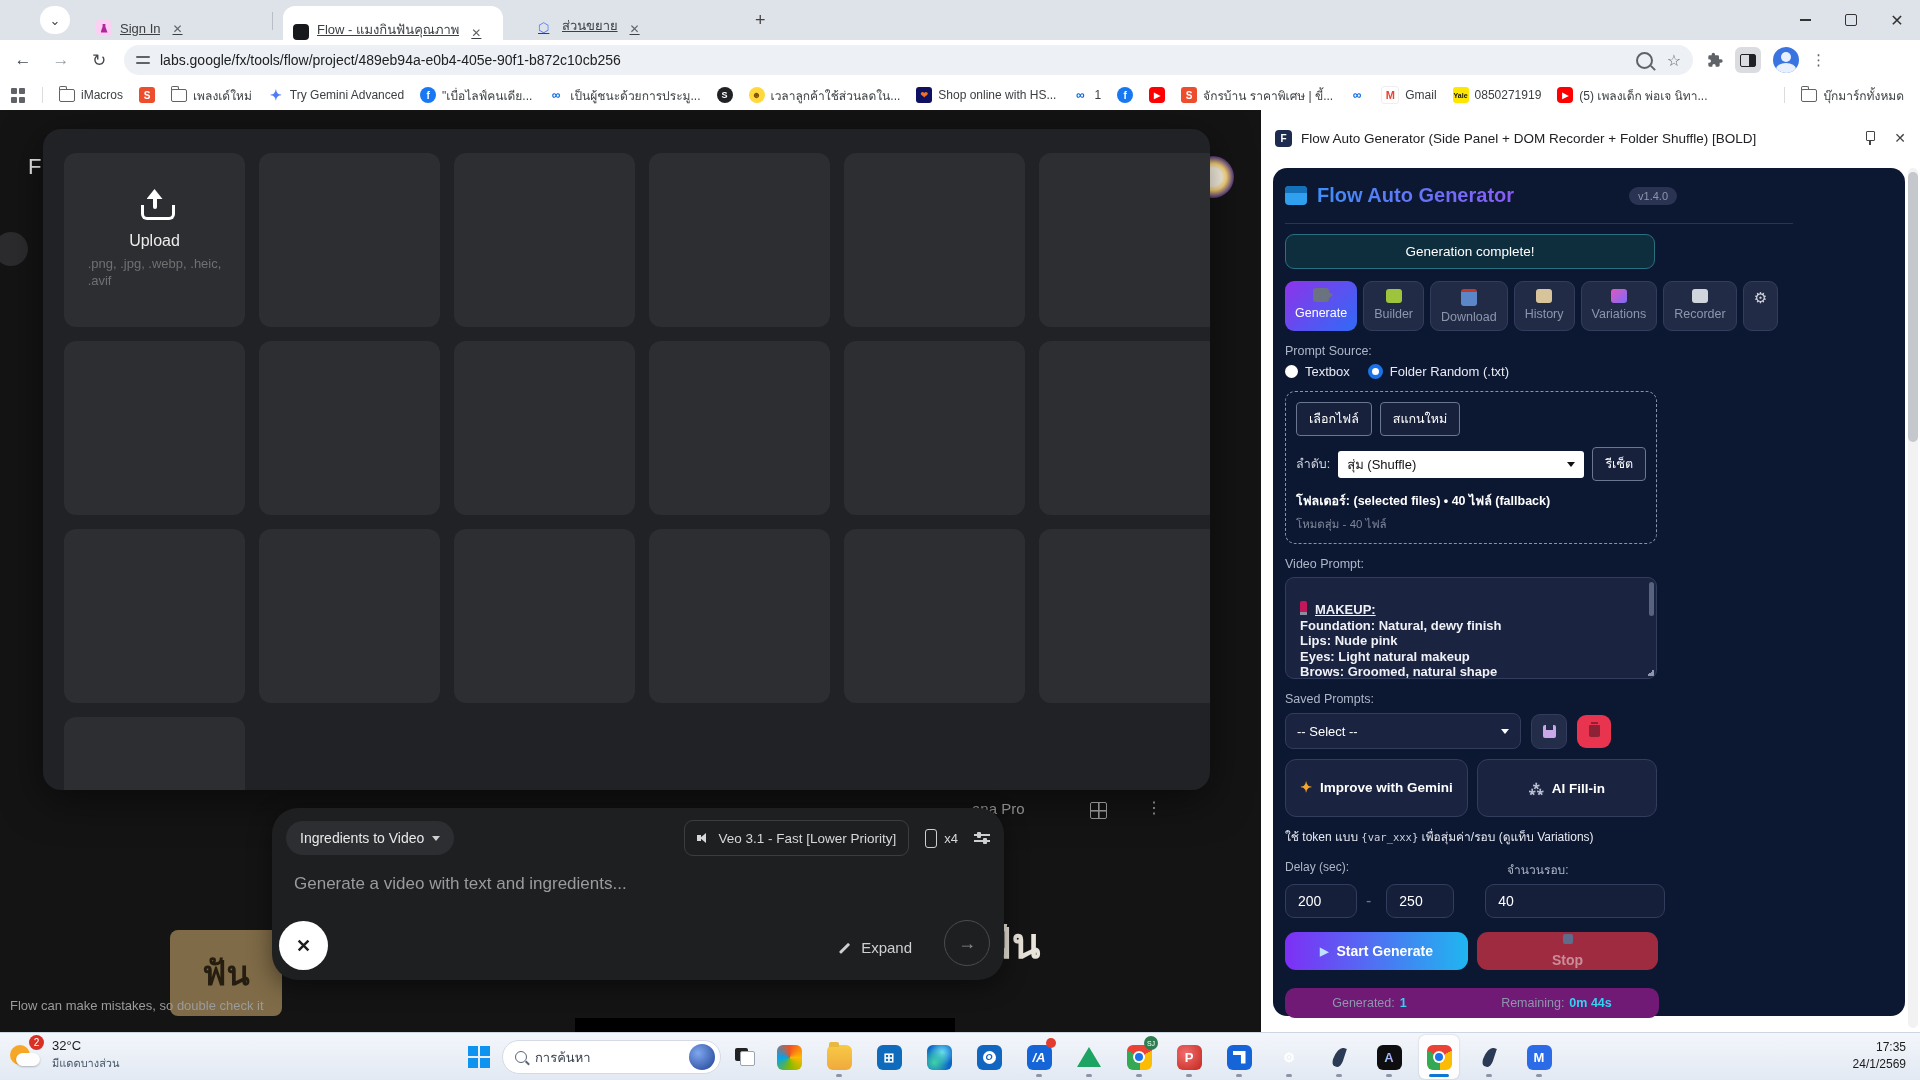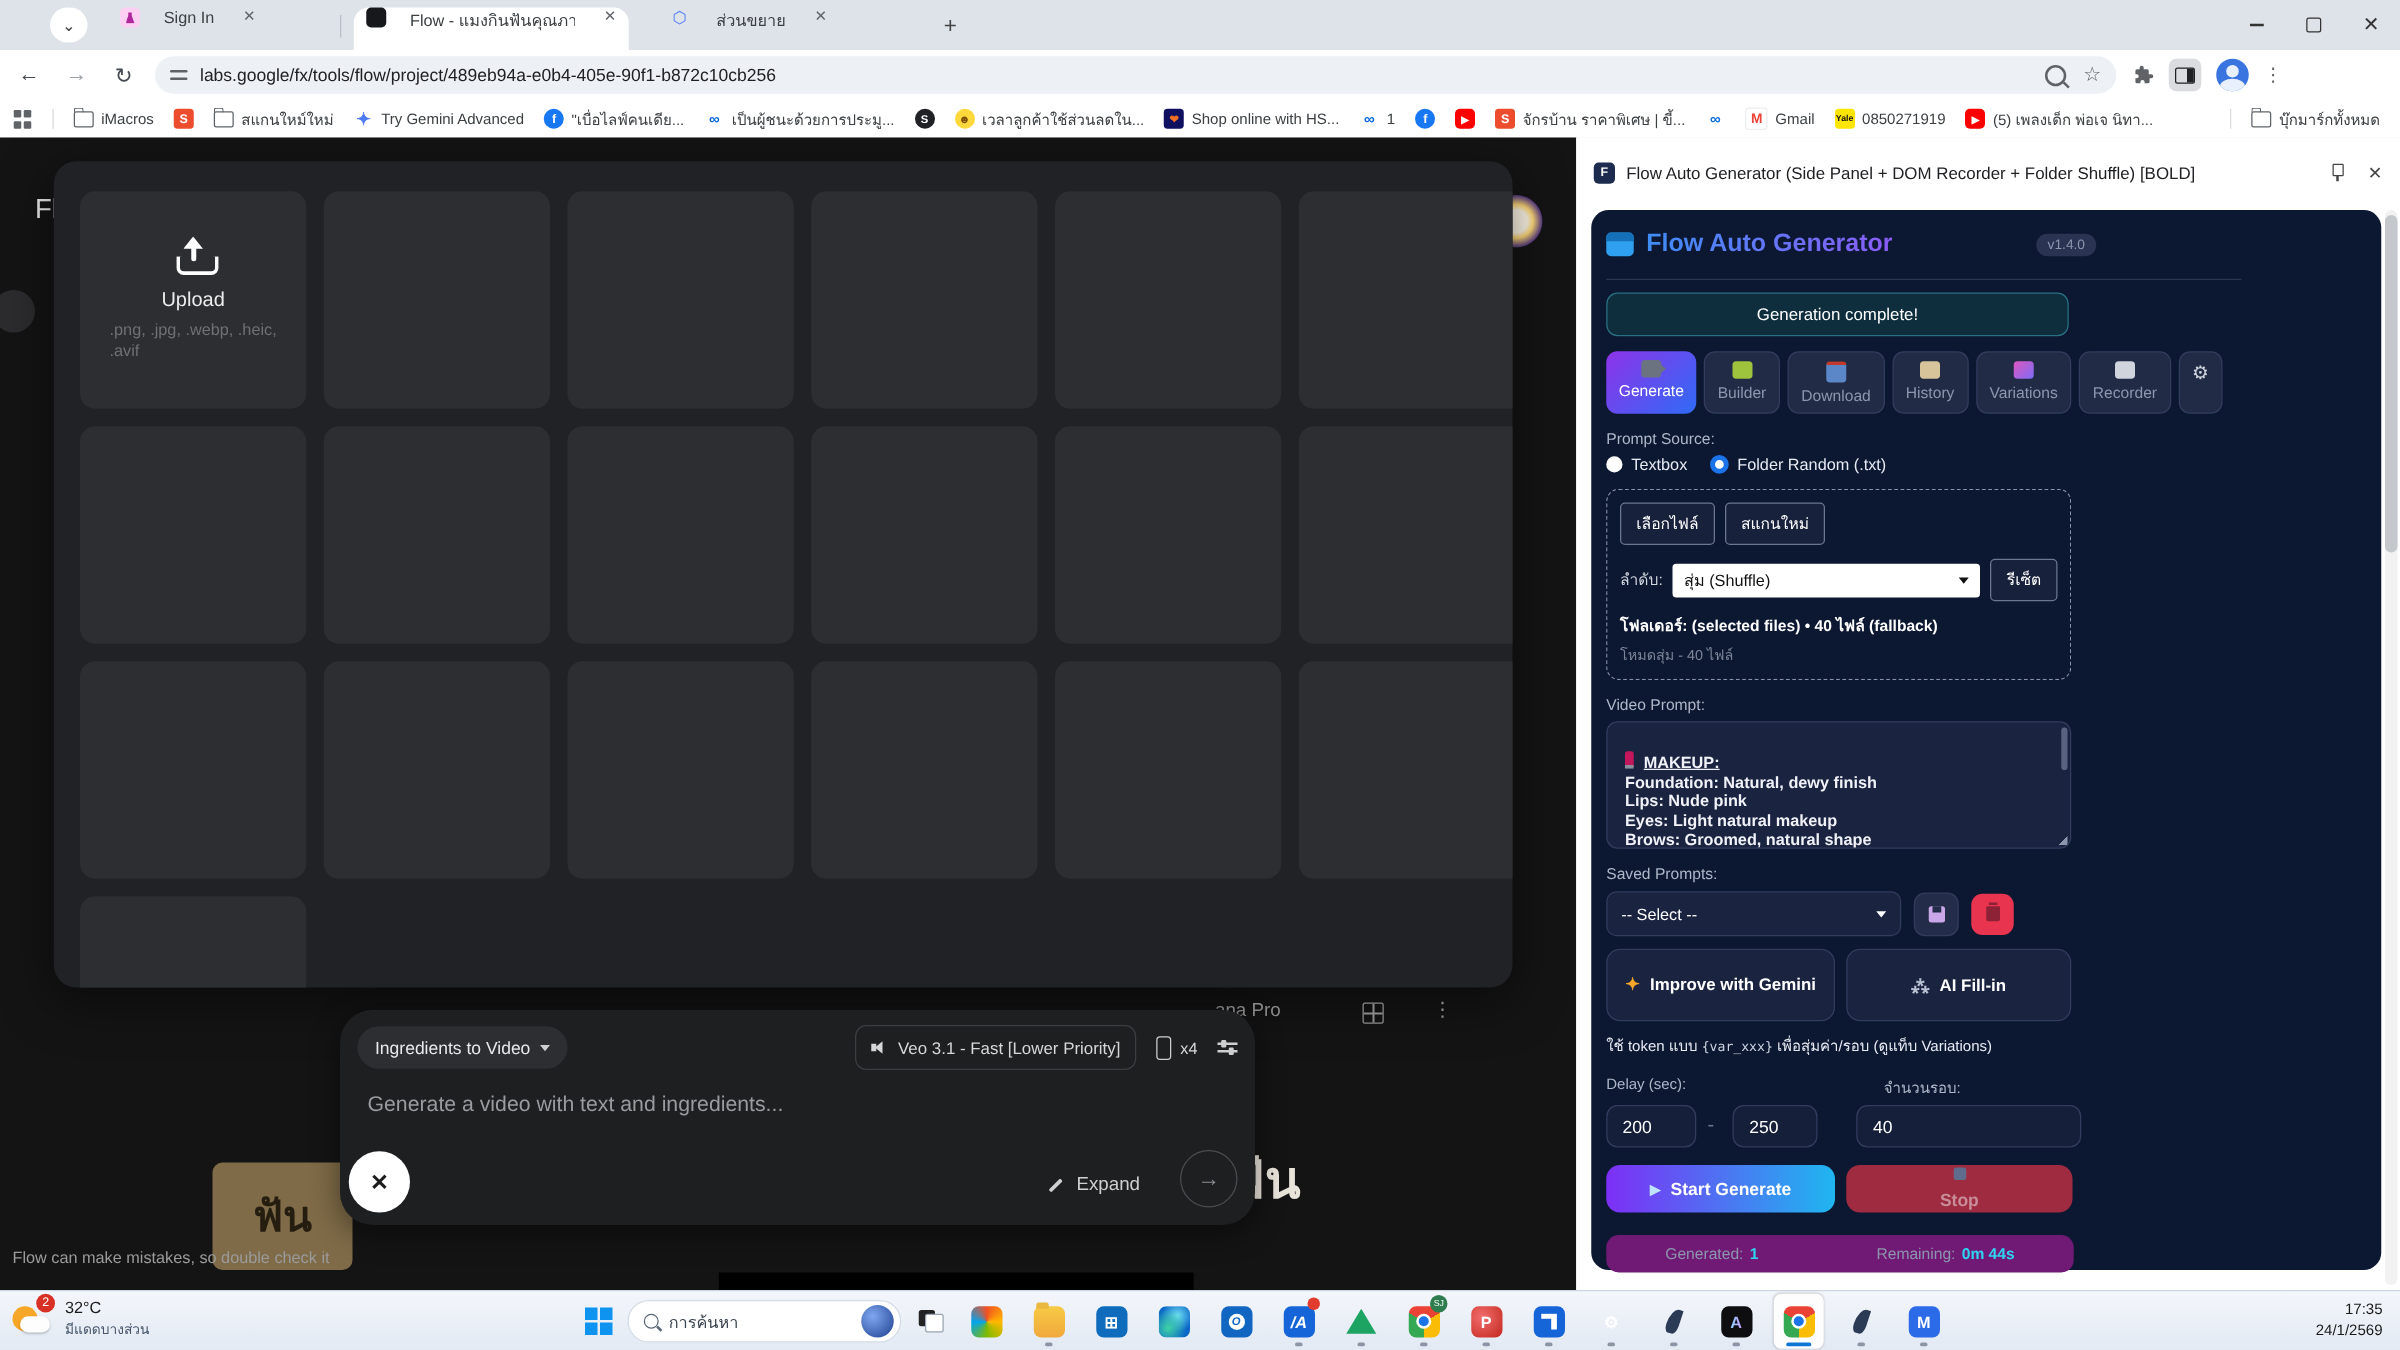--- a/index.html
+++ b/index.html
@@ -3,22 +3,22 @@
 <meta charset="utf-8">
 <style>
   html,body{margin:0;padding:0;background:#000;}
   .screen{position:relative;width:1920px;height:1080px;overflow:hidden;
     font-family:"Liberation Sans",sans-serif;background:#fff;}
 
   
   .tabstrip{position:absolute;left:0;top:0;width:1920px;height:40px;background:#dee2e9;}
   .tab-chevron{position:absolute;left:40px;top:6px;width:30px;height:28px;border-radius:14px;
     background:#fff;color:#444;font-size:13px;display:flex;align-items:center;justify-content:center;}
-  .tab{position:absolute;top:6px;height:30px;display:flex;align-items:flex-start;gap:19px;
-    padding:0 10px;font-size:13px;color:#3c4043;}
+  .tab{position:absolute;top:6px;height:30px;display:flex;align-items:flex-end;gap:8px;
+    padding:0 10px;font-size:13px;color:#3c4043;text-decoration:underline;}
   .tab .fav{width:16px;height:16px;border-radius:4px;flex:none;}
   .tab .ttl{max-width:150px;white-space:nowrap;overflow:hidden;}
   .tab .x{color:#5f6368;font-size:12px;margin-left:4px;}
   .tab.active{background:#fff;border-radius:12px 12px 0 0;height:34px;top:6px;}
   .fav-flask{background:#fbd0f2;display:flex;align-items:center;justify-content:center;}
   .fav-flask i{display:block;width:7px;height:9px;background:#b0279c;clip-path:polygon(30% 0,70% 0,70% 35%,100% 100%,0 100%,30% 35%);}
   .fav-flow{background:#17181b;}
   .newtab{position:absolute;left:755px;top:10px;color:#444;font-size:18px;}
   .winbtns{position:absolute;right:0;top:0;height:40px;display:flex;}
   .winbtn{width:46px;height:40px;display:flex;align-items:center;justify-content:center;color:#333;}
@@ -388,21 +388,21 @@
         </span>
         <span>iMacros</span>
       </span>
     <span class="bm">
         <span class="bmic ic-shopee">S</span>
       </span>
     <span class="bm">
         <span class="bmic ic-folder">
           <i></i>
         </span>
-        <span>สแกนใหม์ใหม่</span>
+        <span>เพลงเด์ใหม่</span>
       </span>
     <span class="bm">
         <span class="bmic ic-gem">✦</span>
         <span>Try Gemini Advanced</span>
       </span>
     <span class="bm">
         <span class="bmic ic-fb">f</span>
         <span>"เบื่อไลฟ์คนเดีย...</span>
       </span>
     <span class="bm">

